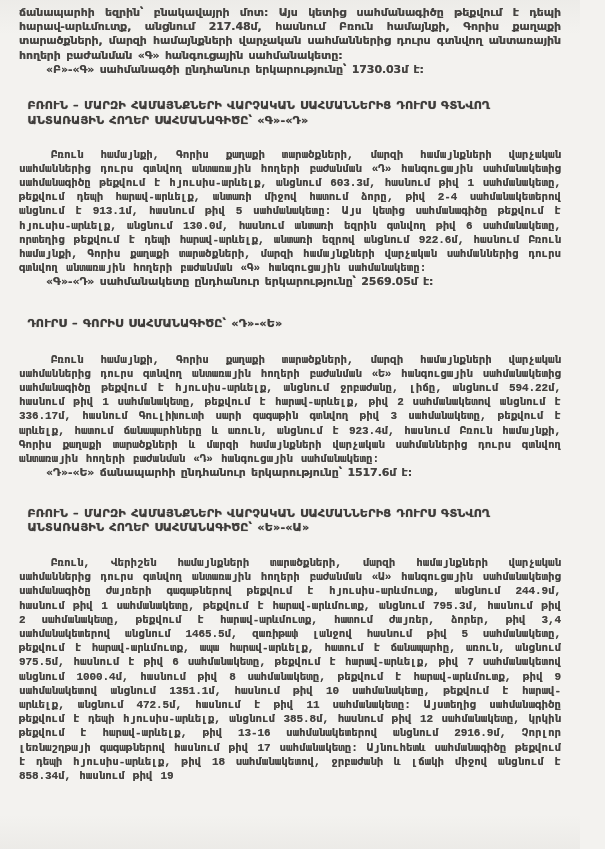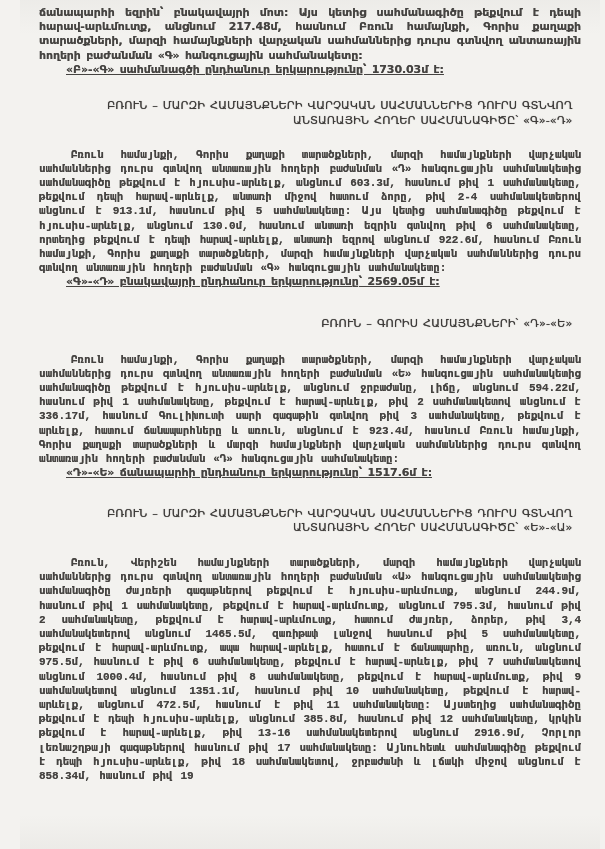--- a/index.html
+++ b/index.html
@@ -14,21 +14,20 @@
   }
   .page{
     position:relative;
     width:580px;height:849px;
     box-sizing:border-box;
     padding:6px 19px 12px 19px;
     overflow:hidden;
     background:
       linear-gradient(180deg, rgba(120,115,108,0.05) 0%, rgba(255,255,255,0) 4%, rgba(255,255,255,0) 96%, rgba(120,115,108,0.06) 100%),
       var(--paper);
-    margin-left: 20px;
   }
   .body-text{
     margin:0;
     color:var(--ink);
     font-size:11px;
     line-height:14.2px;
     font-weight:600;
     letter-spacing:-0.1px;
     word-spacing:1.6px;
     text-align:justify;
@@ -38,53 +37,52 @@
   .length-note{
     margin:0 0 0 27px;
     color:var(--ink);
     font-size:11px;
     line-height:14.6px;
     font-weight:600;
     letter-spacing:-0.1px;
     word-spacing:1.6px;
     text-align:left;
     text-shadow:0 0 0.6px rgba(74,72,68,0.75);
-    text-decoration:underline;
   }
   .heading{
     color:#3e3c3a;
     font-size:11.3px;
     line-height:14.6px;
-    font-weight:400;
+    font-weight:700;
     letter-spacing:0.1px;
     word-spacing:1.2px;
-    text-align:right;
+    text-align:left;
     max-width:525px;
     text-shadow:0 0 0.7px rgba(62,60,58,0.85);
   }
   .heading.first{ margin:22px auto 19px auto; }
   .heading.second{ margin:27px auto 21px auto; }
   .heading.third{ margin:26px auto 20px auto; }
 </style>
 </head>
 <body>
 
 <div class="page">
 
   <p class="body-text">ճանապարհի եզրին՝ բնակավայրի մոտ: Այս կետից սահմանագիծը թեքվում է դեպի հարավ-արևմուտք, անցնում 217.48մ, հասնում Բռուն համայնքի, Գորիս քաղաքի տարածքների, մարզի համայնքների վարչական սահմաններից դուրս գտնվող անտառային հողերի բաժանման «Գ» հանգուցային սահմանակետը:</p>
 
   <p class="length-note">«Բ»-«Գ» սահմանագծի ընդհանուր երկարությունը՝ 1730.03մ է:</p>
 
   <h2 class="heading first">ԲՌՈՒՆ – ՄԱՐԶԻ ՀԱՄԱՅՆՔՆԵՐԻ ՎԱՐՉԱԿԱՆ ՍԱՀՄԱՆՆԵՐԻՑ ԴՈՒՐՍ ԳՏՆՎՈՂ ԱՆՏԱՌԱՅԻՆ ՀՈՂԵՐ ՍԱՀՄԱՆԱԳԻԾԸ՝ «Գ»-«Դ»</h2>
 
   <p class="body-text indented">Բռուն համայնքի, Գորիս քաղաքի տարածքների, մարզի համայնքների վարչական սահմաններից դուրս գտնվող անտառային հողերի բաժանման «Դ» հանգուցային սահմանակետից սահմանագիծը թեքվում է հյուսիս-արևելք, անցնում 603.3մ, հասնում թիվ 1 սահմանակետը, թեքվում դեպի հարավ-արևելք, անտառի միջով հատում ձորը, թիվ 2-4 սահմանակետերով անցնում է 913.1մ, հասնում թիվ 5 սահմանակետը: Այս կետից սահմանագիծը թեքվում է հյուսիս-արևելք, անցնում 130.0մ, հասնում անտառի եզրին գտնվող թիվ 6 սահմանակետը, որտեղից թեքվում է դեպի հարավ-արևելք, անտառի եզրով անցնում 922.6մ, հասնում Բռուն համայնքի, Գորիս քաղաքի տարածքների, մարզի համայնքների վարչական սահմաններից դուրս գտնվող անտառային հողերի բաժանման «Գ» հանգուցային սահմանակետը:</p>
 
-  <p class="length-note">«Գ»-«Դ» բնակավայրի ընդհանուր երկարությունը՝ 2569.05մ է:</p>
+  <p class="length-note">«Գ»-«Դ» սահմանակետը ընդհանուր երկարությունը՝ 2569.05մ է:</p>
 
-  <h2 class="heading second">ԲՌՈՒՆ – ԳՈՐԻՍ ՀԱՄԱՅՆՔՆԵՐԻ՝ «Դ»-«Ե»</h2>
+  <h2 class="heading second">ԴՈՒՐՍ – ԳՈՐԻՍ ՍԱՀՄԱՆԱԳԻԾԸ՝ «Դ»-«Ե»</h2>
 
   <p class="body-text indented">Բռուն համայնքի, Գորիս քաղաքի տարածքների, մարզի համայնքների վարչական սահմաններից դուրս գտնվող անտառային հողերի բաժանման «Ե» հանգուցային սահմանակետից սահմանագիծը թեքվում է հյուսիս-արևելք, անցնում ջրբաժանը, լիճը, անցնում 594.22մ, հասնում թիվ 1 սահմանակետը, թեքվում է հարավ-արևելք, թիվ 2 սահմանակետով անցնում է 336.17մ, հասնում Գուլիխուտի սարի գագաթին գտնվող թիվ 3 սահմանակետը, թեքվում է արևելք, հատում ճանապարհները և առուն, անցնում է 923.4մ, հասնում Բռուն համայնքի, Գորիս քաղաքի տարածքների և մարզի համայնքների վարչական սահմաններից դուրս գտնվող անտառային հողերի բաժանման «Դ» հանգուցային սահմանակետը:</p>
 
   <p class="length-note">«Դ»-«Ե» ճանապարհի ընդհանուր երկարությունը՝ 1517.6մ է:</p>
 
   <h2 class="heading third">ԲՌՈՒՆ – ՄԱՐԶԻ ՀԱՄԱՅՆՔՆԵՐԻ ՎԱՐՉԱԿԱՆ ՍԱՀՄԱՆՆԵՐԻՑ ԴՈՒՐՍ ԳՏՆՎՈՂ ԱՆՏԱՌԱՅԻՆ ՀՈՂԵՐ ՍԱՀՄԱՆԱԳԻԾԸ՝ «Ե»-«Ա»</h2>
 
   <p class="body-text indented">Բռուն, Վերիշեն համայնքների տարածքների, մարզի համայնքների վարչական սահմաններից դուրս գտնվող անտառային հողերի բաժանման «Ա» հանգուցային սահմանակետից սահմանագիծը ժայռերի գագաթներով թեքվում է հյուսիս-արևմուտք, անցնում 244.9մ, հասնում թիվ 1 սահմանակետը, թեքվում է հարավ-արևմուտք, անցնում 795.3մ, հասնում թիվ 2 սահմանակետը, թեքվում է հարավ-արևմուտք, հատում ժայռեր, ձորեր, թիվ 3,4 սահմանակետերով անցնում 1465.5մ, զառիթափ լանջով հասնում թիվ 5 սահմանակետը, թեքվում է հարավ-արևմուտք, ապա հարավ-արևելք, հատում է ճանապարհը, առուն, անցնում 975.5մ, հասնում է թիվ 6 սահմանակետը, թեքվում է հարավ-արևելք, թիվ 7 սահմանակետով անցնում 1000.4մ, հասնում թիվ 8 սահմանակետը, թեքվում է հարավ-արևմուտք, թիվ 9 սահմանակետով անցնում 1351.1մ, հասնում թիվ 10 սահմանակետը, թեքվում է հարավ-արևելք, անցնում 472.5մ, հասնում է թիվ 11 սահմանակետը: Այստեղից սահմանագիծը թեքվում է դեպի հյուսիս-արևելք, անցնում 385.8մ, հասնում թիվ 12 սահմանակետը, կրկին թեքվում է հարավ-արևելք, թիվ 13-16 սահմանակետերով անցնում 2916.9մ, Չորլոր լեռնաշղթայի գագաթներով հասնում թիվ 17 սահմանակետը: Այնուհետև սահմանագիծը թեքվում է դեպի հյուսիս-արևելք, թիվ 18 սահմանակետով, ջրբաժանի և լճակի միջով անցնում է 858.34մ, հասնում թիվ 19</p>
 
 </div>

